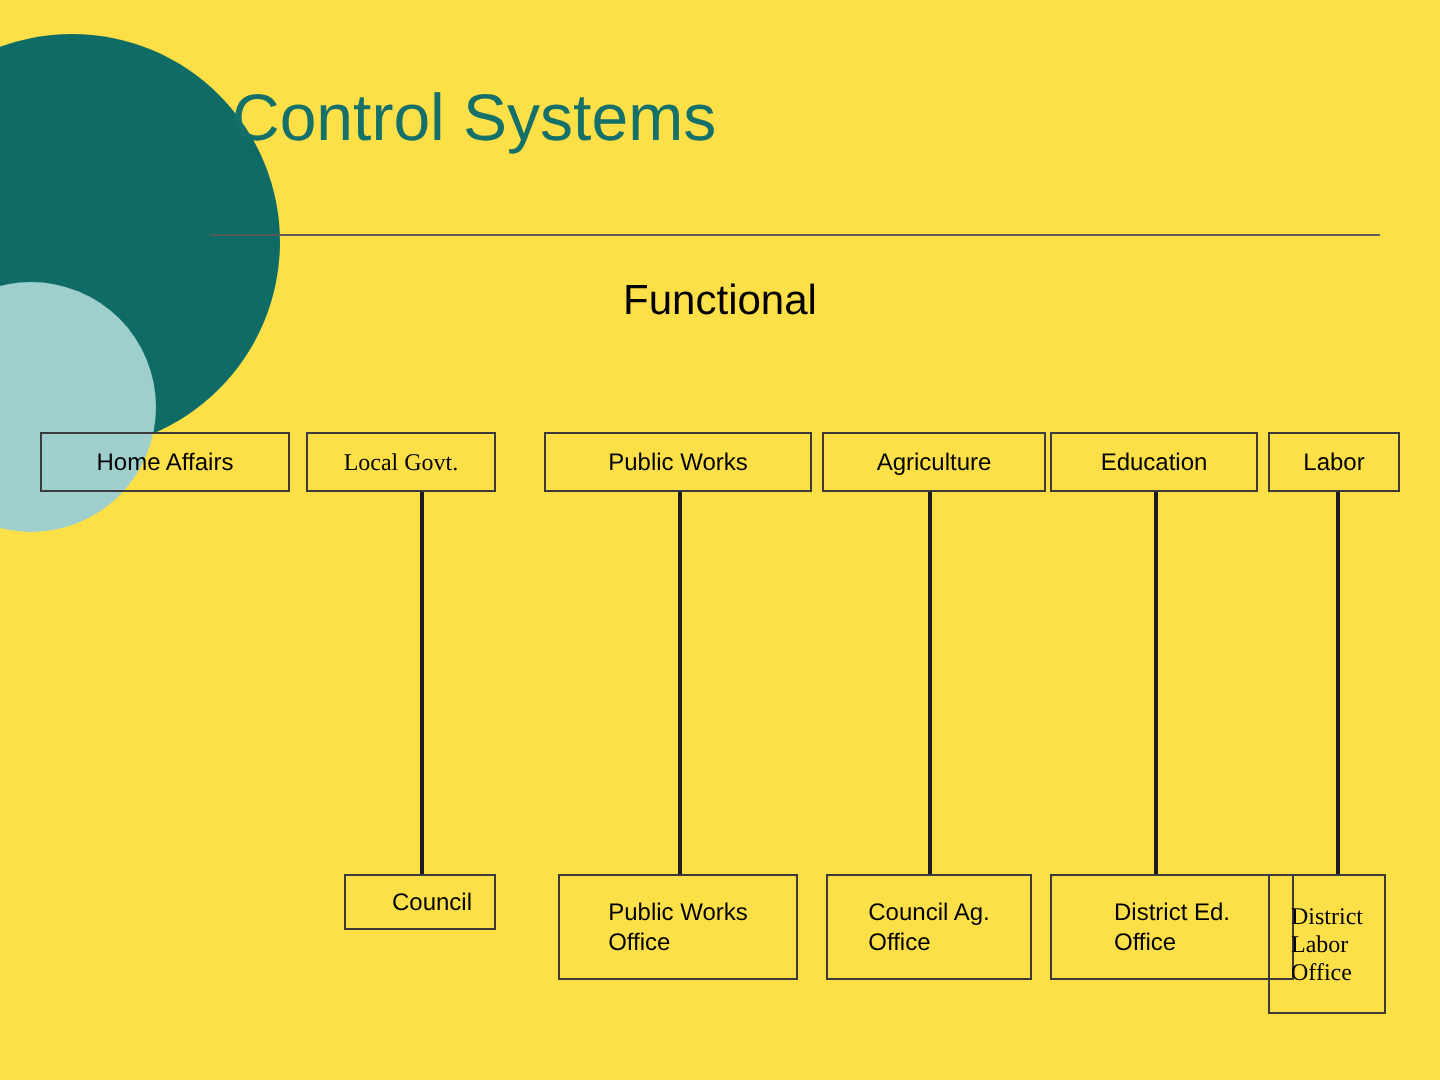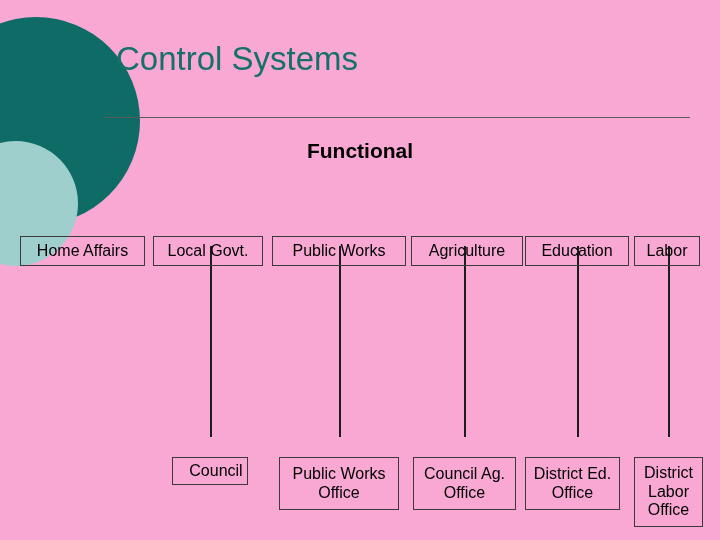--- a/index.html
+++ b/index.html
@@ -7,21 +7,21 @@
     padding: 0;
     background: #ffffff;
   }
   body {
     font-family: "Liberation Sans", sans-serif;
   }
   #slide {
     position: relative;
     width: 720px;
     height: 540px;
-    background: #f9a8d4;
+    background: #fde047;
     overflow: hidden;
   }
 
   
   .circle-dark {
     position: absolute;
     left: -68px;
     top: 17px;
     width: 208px;
     height: 208px;
@@ -61,49 +61,48 @@
   }
 
   
   .subheading {
     position: absolute;
     left: 0;
     top: 139px;
     width: 720px;
     text-align: center;
     font-size: 21px;
-    font-weight: bold;
+    font-weight: normal;
     color: #000000;
     z-index: 3;
   }
 
   
   .chart {
     position: absolute;
     left: 0;
     top: 0;
     width: 720px;
     height: 540px;
     z-index: 2;
   }
   .node {
     position: absolute;
     box-sizing: border-box;
     border: 1px solid #3a3a3a;
     background: transparent;
     color: #000000;
-    font-size: 16px;
+    font-size: 12px;
     line-height: 1.18;
-    text-align: center;
+    text-align: left;
     display: flex;
     align-items: center;
     justify-content: center;
     z-index: 4;
     white-space: pre-line;
-    margin-top: 20px;
   }
   .connector {
     position: absolute;
     width: 2px;
     background: #1c1c1c;
     z-index: 3;
   }
 </style>
 </head>
 <body>
@@ -118,30 +117,30 @@
 
   <div class="subheading">Functional</div>
 
   <div class="chart">
       <div class="connector" style="left: 210px; top: 246px; height: 191px;"></div>
       <div class="connector" style="left: 339px; top: 246px; height: 191px;"></div>
       <div class="connector" style="left: 464px; top: 246px; height: 191px;"></div>
       <div class="connector" style="left: 577px; top: 246px; height: 191px;"></div>
       <div class="connector" style="left: 668px; top: 246px; height: 191px;"></div>
       <div class="node" style="left: 20px; top: 216px; width: 125px; height: 30px;">Home Affairs</div>
-      <div class="node" style="left: 153px; top: 216px; width: 110px; height: 30px;">Local Govt.</div>
+      <div class="node" style="left: 153px; top: 216px; width: 95px; height: 30px; font-family: Liberation Serif, serif;">Local Govt.</div>
       <div class="node" style="left: 272px; top: 216px; width: 134px; height: 30px;">Public Works</div>
       <div class="node" style="left: 411px; top: 216px; width: 112px; height: 30px;">Agriculture</div>
       <div class="node" style="left: 525px; top: 216px; width: 104px; height: 30px;">Education</div>
       <div class="node" style="left: 634px; top: 216px; width: 66px; height: 30px;">Labor</div>
       <div class="node" style="left: 172px; top: 437px; width: 76px; height: 28px; padding-left: 12px;">Council</div>
       <div class="node" style="left: 279px; top: 437px; width: 120px; height: 53px;">Public Works
 Office</div>
       <div class="node" style="left: 413px; top: 437px; width: 103px; height: 53px;">Council Ag.
 Office</div>
-      <div class="node" style="left: 525px; top: 437px; width: 95px; height: 53px;">District Ed.
+      <div class="node" style="left: 525px; top: 437px; width: 122px; height: 53px;">District Ed.
 Office</div>
-      <div class="node" style="left: 634px; top: 437px; width: 69px; height: 70px;">District
+      <div class="node" style="left: 634px; top: 437px; width: 59px; height: 70px; font-family: Liberation Serif, serif;">District
 Labor
 Office</div>
     </div>
 
 </div>
 
 </body></html>

